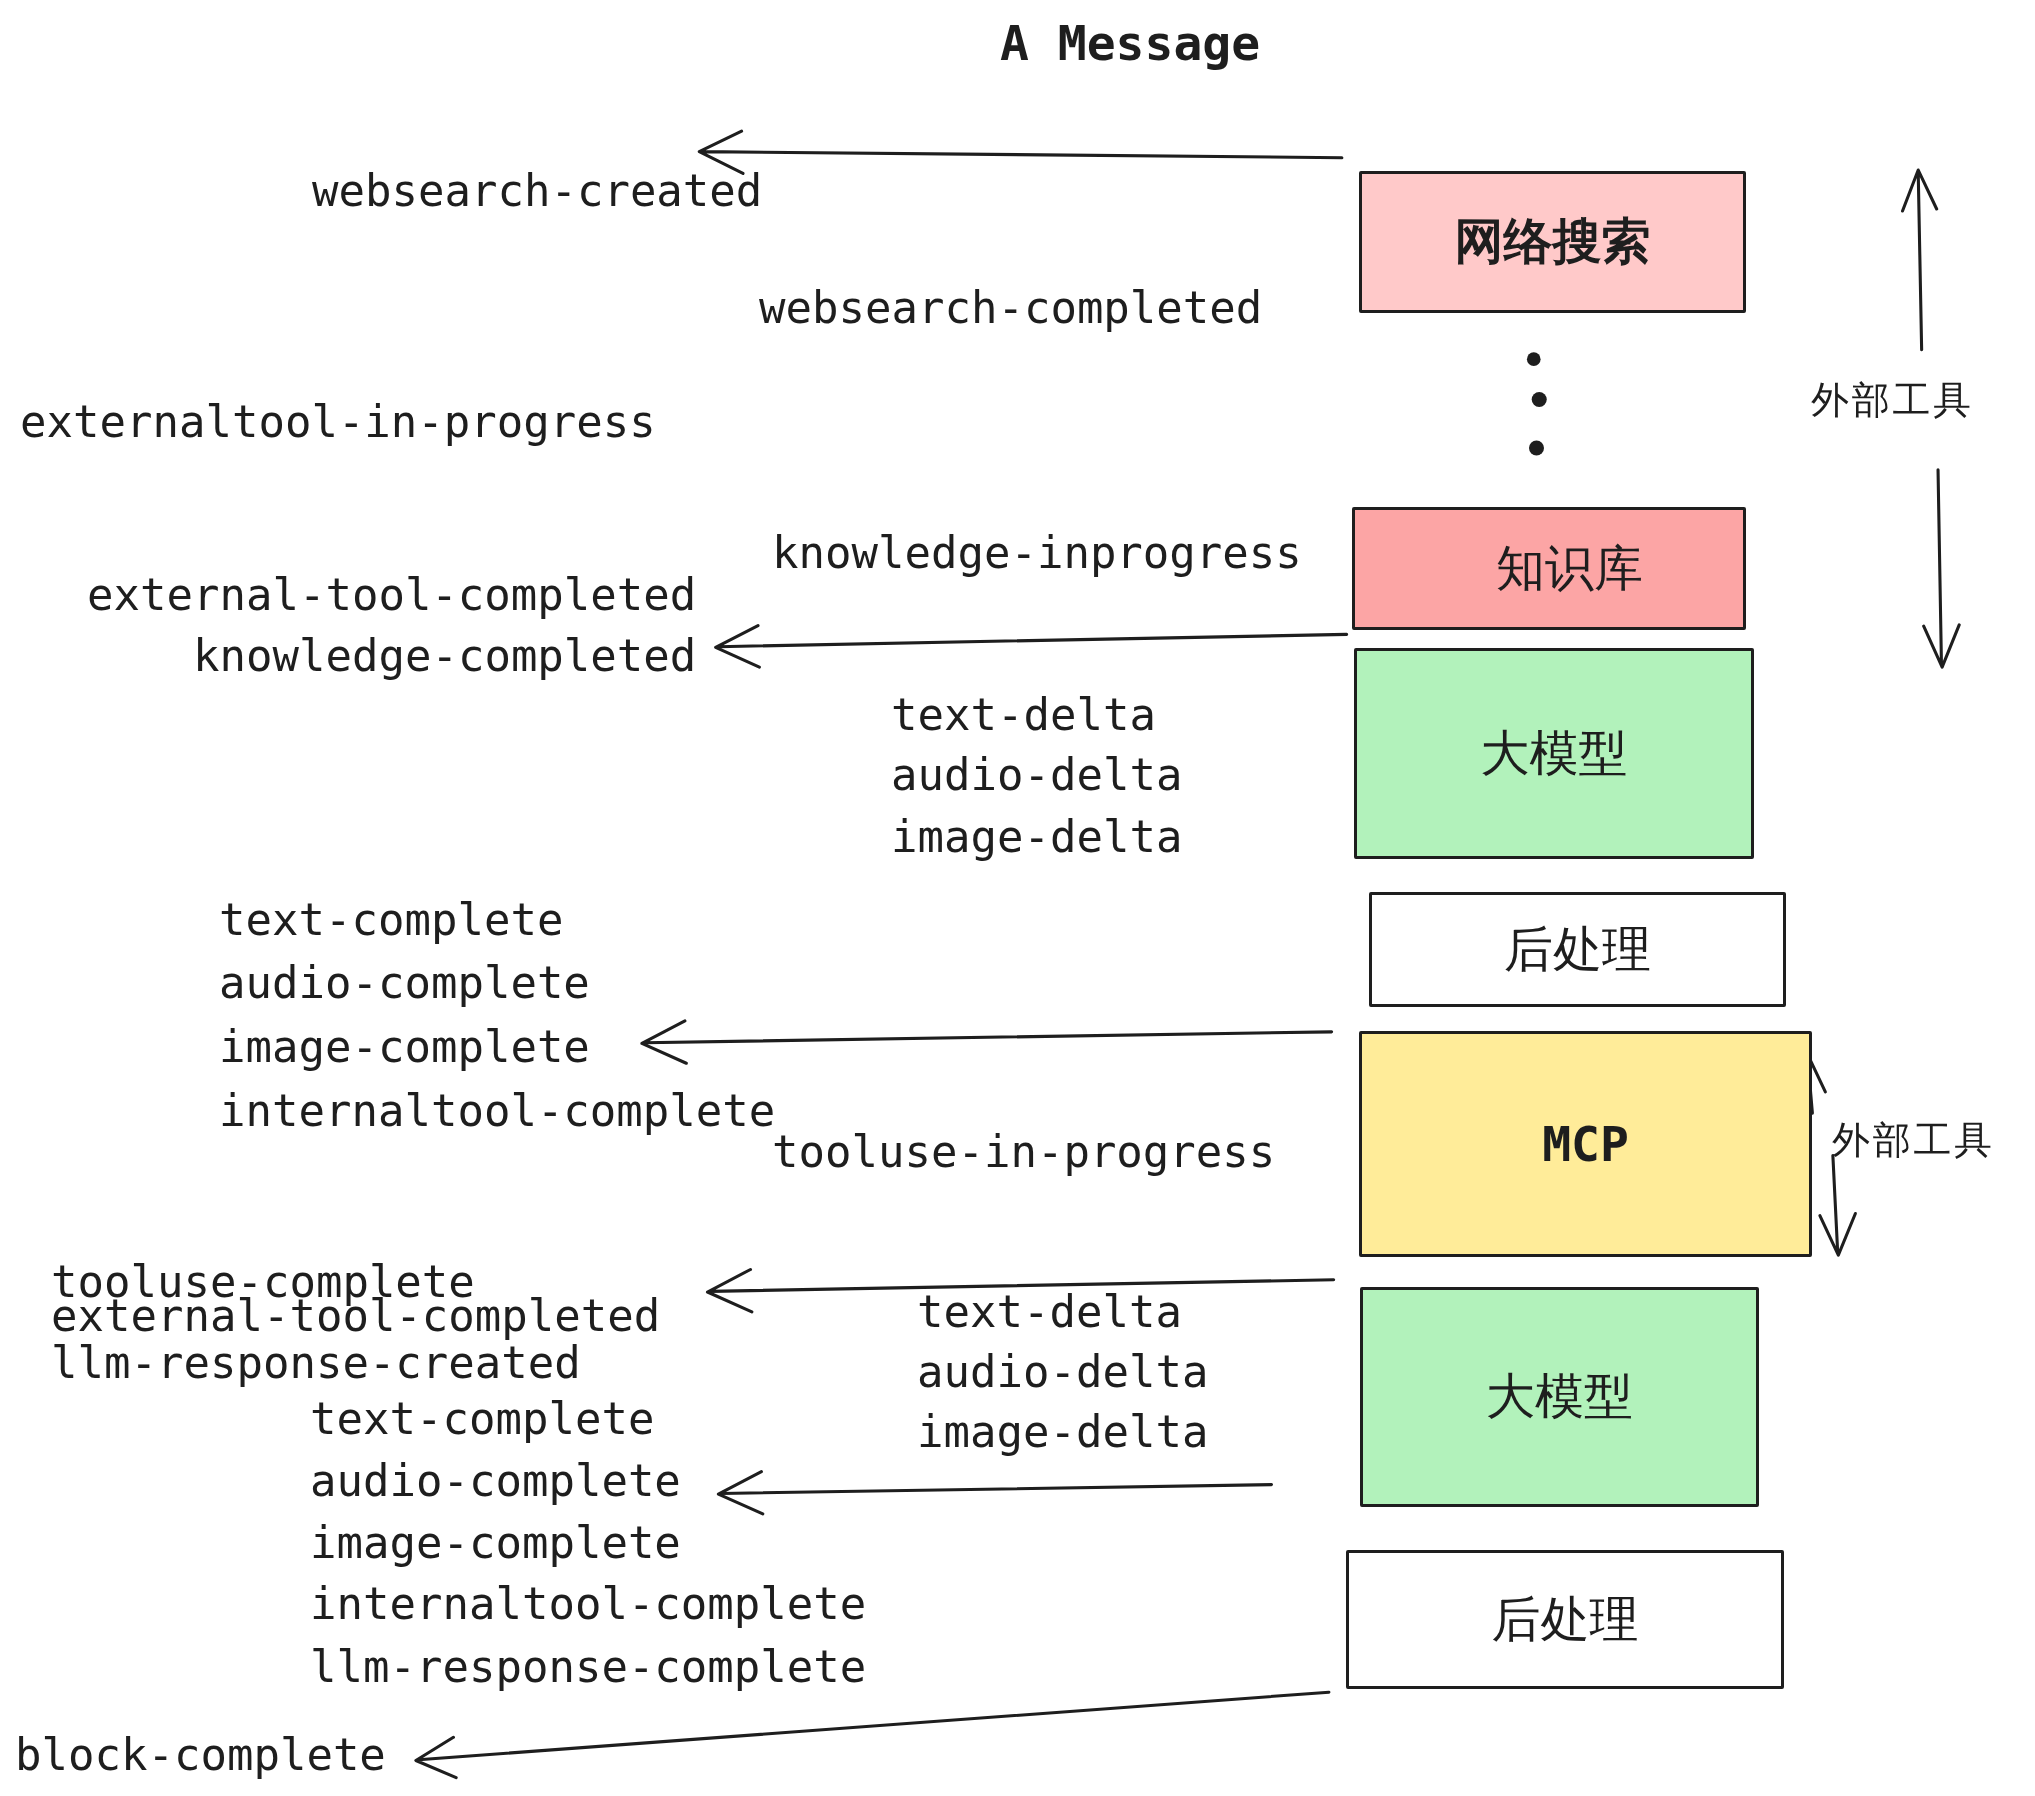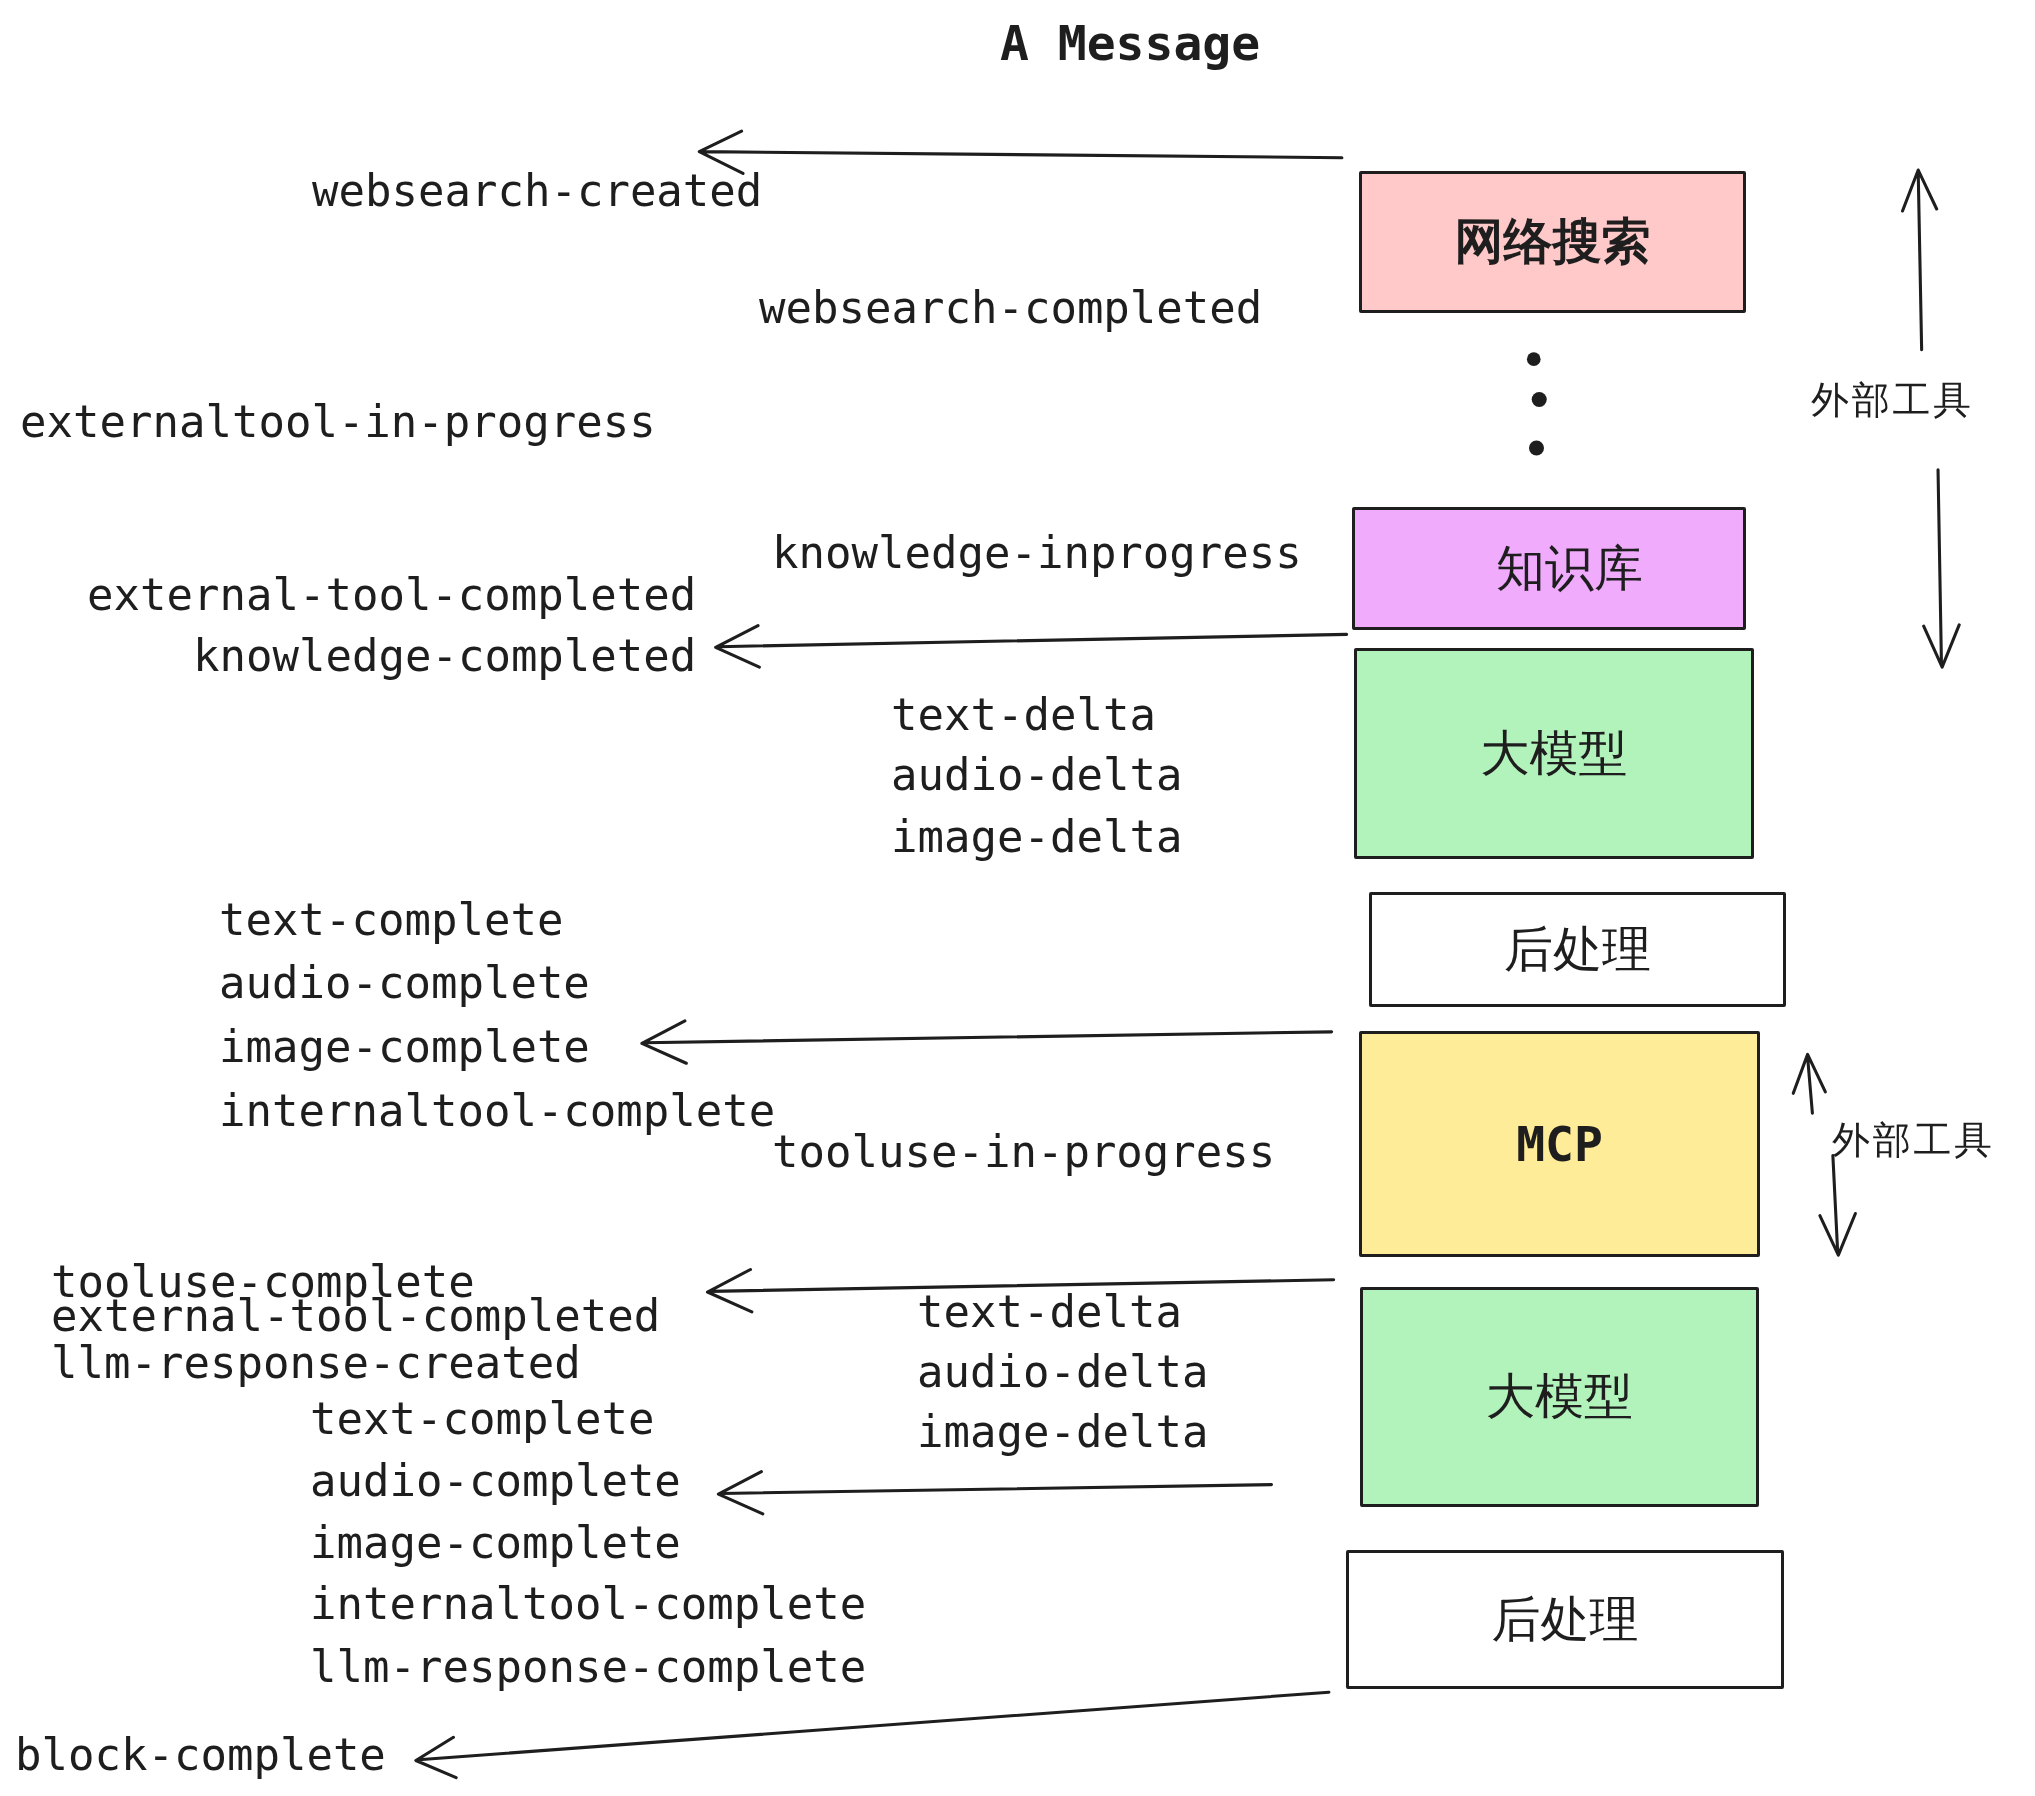--- a/index.html
+++ b/index.html
@@ -102,33 +102,33 @@
       <circle cx="2250" cy="656" r="11"></circle>
     </g>
   </svg>
 
   <div class="title" style="left:1000px;top:15px;font-weight:bold;">A Message</div>
 
   <div class="box" style="left: 1359px; top: 171px; width: 387px; height: 142px; background: rgb(255, 201, 201); font-weight: bold;">
     <span class="lbl">网络搜索</span>
   </div>
 
-  <div class="box" style="left: 1352px; top: 507px; width: 394px; height: 123px; background: #f0abfc; padding-left: 41px;">
+  <div class="box" style="left: 1352px; top: 507px; width: 394px; height: 123px; background: #fca5a5; padding-left: 41px;">
     <span class="lbl">知识库</span>
   </div>
 
   <div class="box" style="left: 1354px; top: 648px; width: 400px; height: 211px; background: rgb(178, 242, 187);">
     <span class="lbl">大模型</span>
   </div>
 
   <div class="box" style="left: 1369px; top: 892px; width: 417px; height: 115px; background: rgb(255, 255, 255);">
     <span class="lbl">后处理</span>
   </div>
 
-  <div class="box" style="left: 1359px; top: 1031px; width: 401px; height: 226px; background: rgb(255, 236, 153);">
+  <div class="box" style="left: 1359px; top: 1031px; width: 453px; height: 226px; background: rgb(255, 236, 153);">
     <span class="lbl mono">MCP</span>
   </div>
 
   <div class="box" style="left: 1360px; top: 1287px; width: 399px; height: 220px; background: rgb(178, 242, 187);">
     <span class="lbl">大模型</span>
   </div>
 
   <div class="box" style="left: 1346px; top: 1550px; width: 438px; height: 139px; background: rgb(255, 255, 255);">
     <span class="lbl">后处理</span>
   </div>

